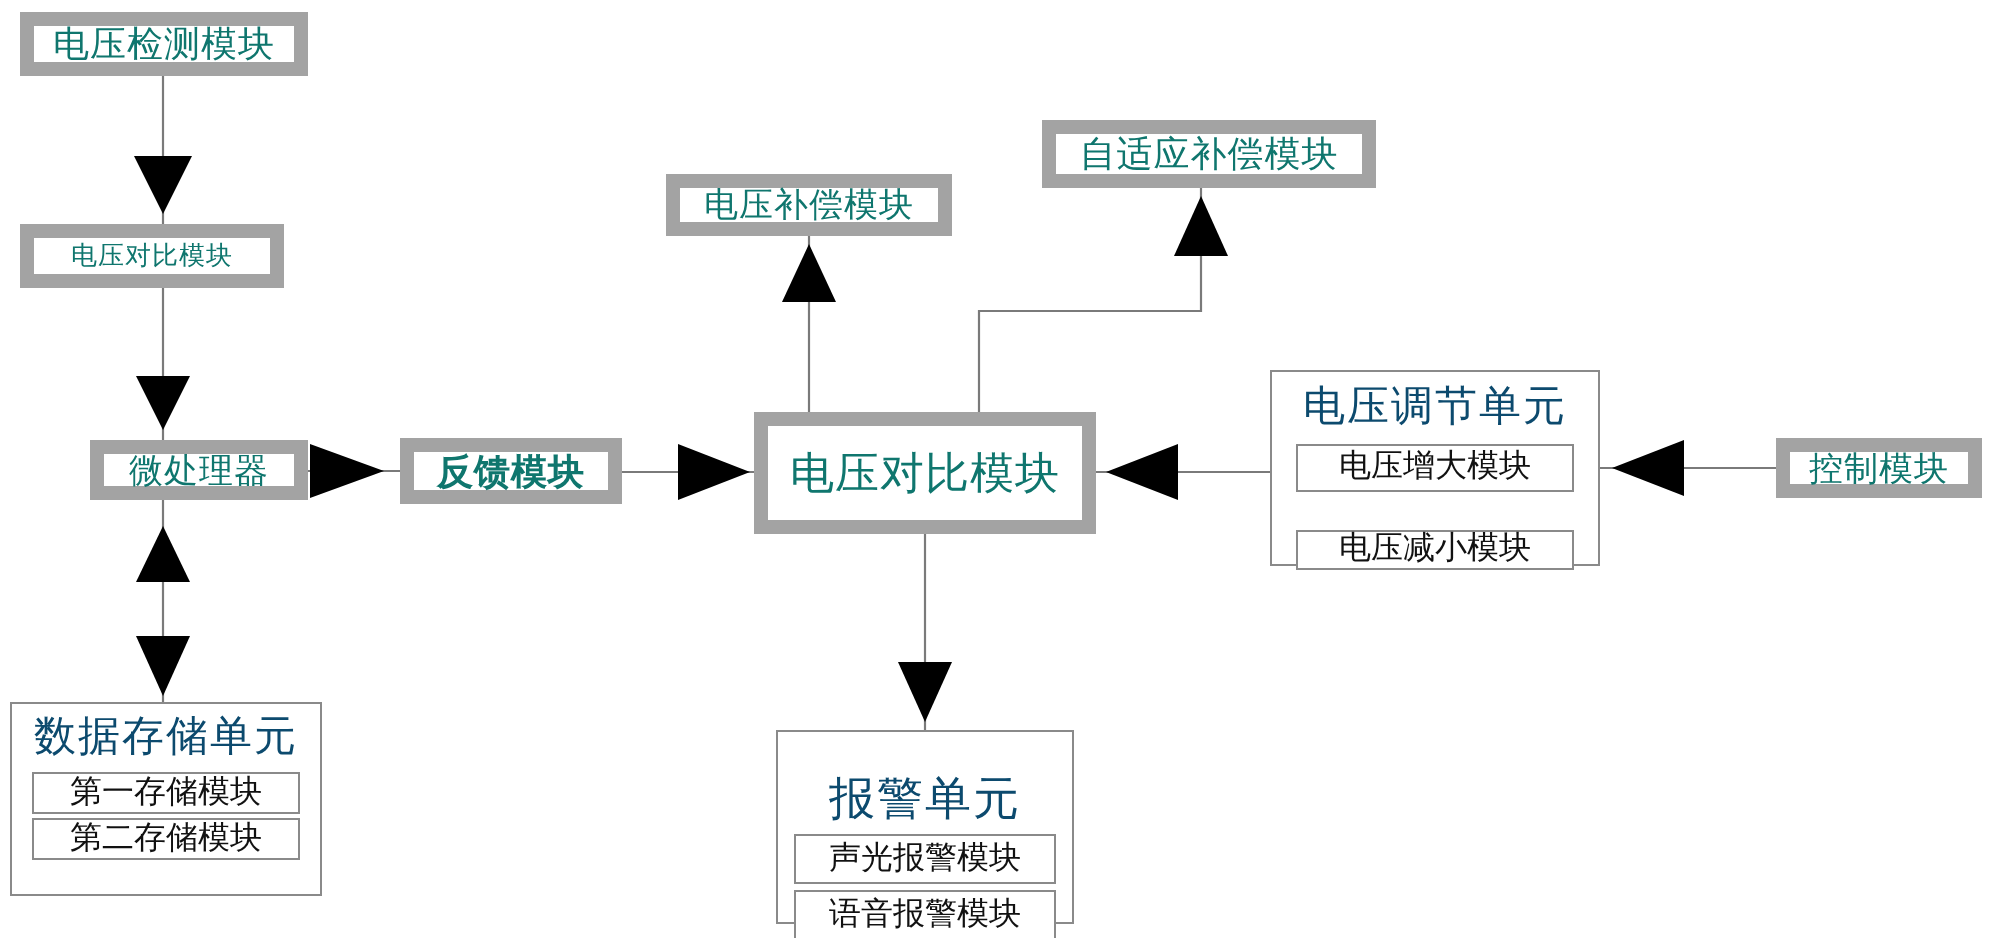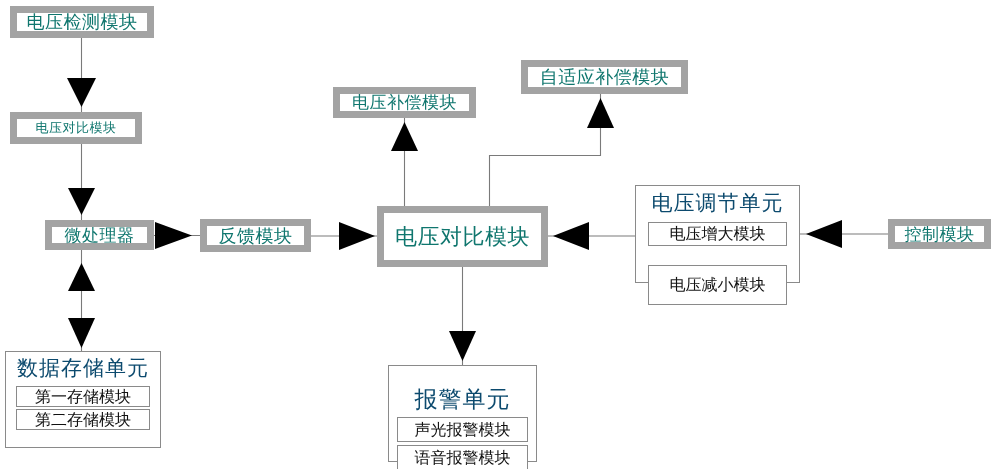--- a/index.html
+++ b/index.html
@@ -136,21 +136,21 @@
   </div>
 
   <div class="node-box plain" style="left:10px; top:112px; width:132px; height:32px; font-size:13px;">
     <span>电压对比模块</span>
   </div>
 
   <div class="node-box plain" style="left:27px; top:220px; width:109px; height:30px; font-size:17px;margin-left:18px;">
     <span>微处理器</span>
   </div>
 
-  <div class="node-box plain" style="left:200px; top:219px; width:111px; height:33px; font-size:18px;">
+  <div class="node-box plain" style="left:200px; top:219px; width:111px; height:33px; font-size:18px;font-weight:bold;">
     <span>反馈模块</span>
   </div>
 
   <div class="node-box plain" style="left:377px; top:206px; width:171px; height:61px; font-size:22px;">
     <span>电压对比模块</span>
   </div>
 
   <div class="node-box plain" style="left:333px; top:87px; width:143px; height:31px; font-size:17px;">
     <span>电压补偿模块</span>
   </div>
@@ -168,21 +168,21 @@
     <div class="group-children" style="padding:0 10px; gap:2px;">
       <div class="sub-box" style="width:100%; height:21px;">第一存储模块</div>
       <div class="sub-box" style="width:100%; height:21px;">第二存储模块</div>
     </div>
   </div>
 
   <div class="group-box" style="left:635px; top:185px; width:165px; height:98px; padding-top:7px;">
     <div class="group-title" style="font-size:21px; margin-bottom:8px;">电压调节单元</div>
     <div class="group-children" style="padding:0 12px; gap:19px;">
       <div class="sub-box" style="width:100%; height:24px;">电压增大模块</div>
-      <div class="sub-box" style="width:100%; height:40px;">电压减小模块</div>
+      <div class="sub-box" style="width:100%; height:20px;">电压减小模块</div>
     </div>
   </div>
 
   <div class="group-box" style="left:388px; top:365px; width:149px; height:97px; padding-top:22px;">
     <div class="group-title" style="font-size:23px; margin-bottom:6px;">报警单元</div>
     <div class="group-children" style="padding:0 8px; gap:3px;">
       <div class="sub-box" style="width:100%; height:25px;">声光报警模块</div>
       <div class="sub-box" style="width:100%; height:25px;">语音报警模块</div>
     </div>
   </div>

